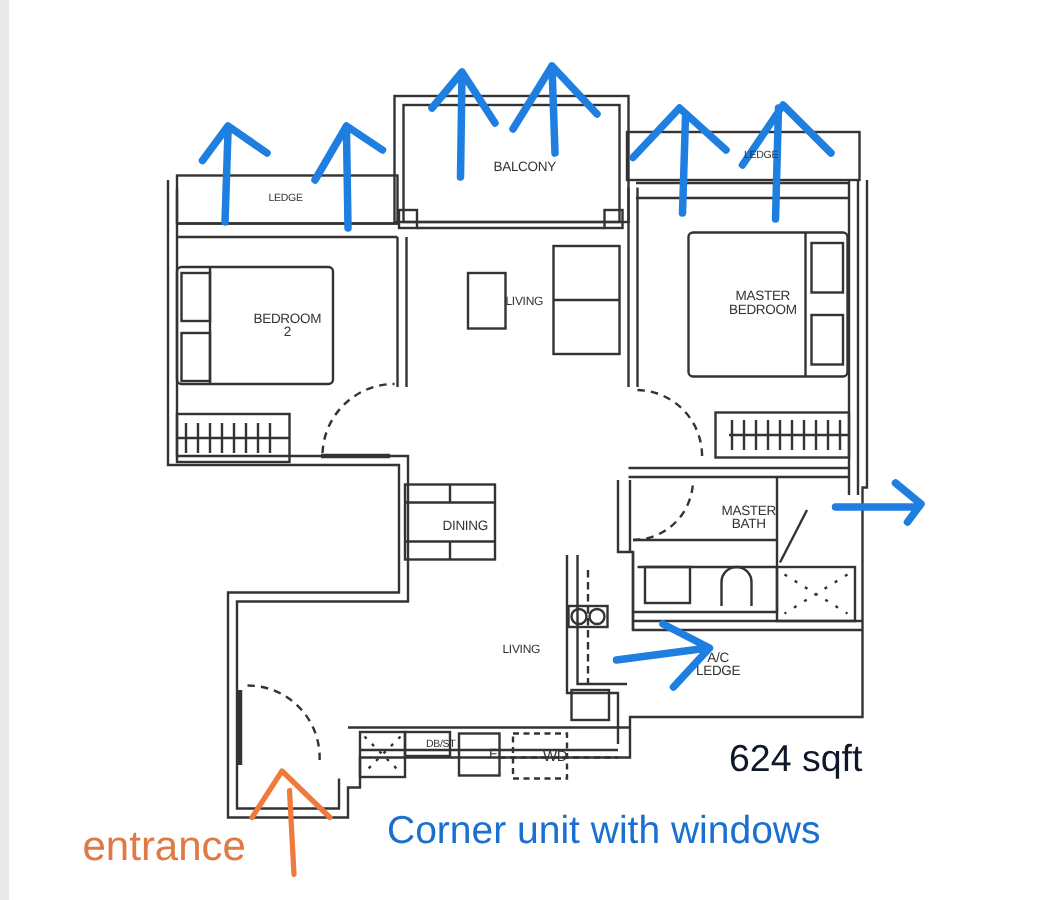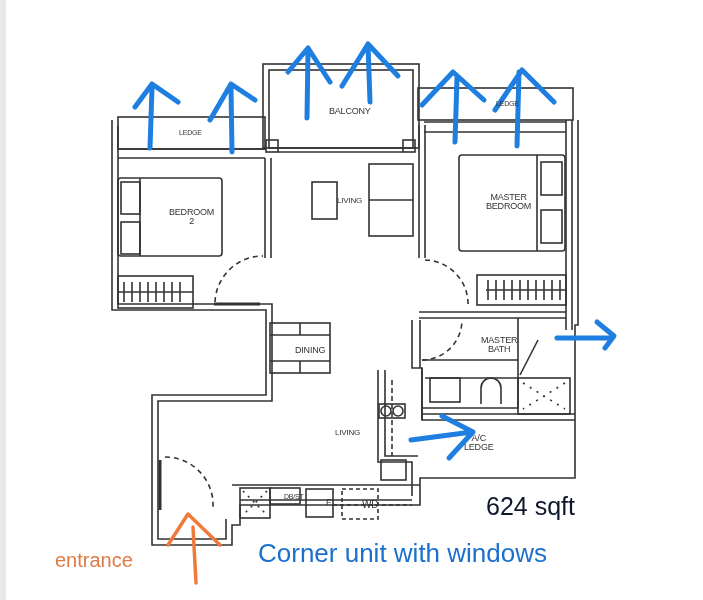--- a/index.html
+++ b/index.html
@@ -121,14 +121,14 @@
 <div class="lbl" style="left:470px;top:336px;font-size:9px;">MASTER
 BATH</div>
 <div class="lbl" style="left:324px;top:429px;font-size:8px;">LIVING</div>
 <div class="lbl" style="left:453px;top:434px;font-size:9px;">A/C
 LEDGE</div>
 <div class="lbl" style="left:273px;top:493px;font-size:7px;">DB/ST</div>
 <div class="lbl" style="left:315px;top:498px;font-size:9px;">F</div>
 <div class="lbl" style="left:351px;top:500px;font-size:10px;">WD</div>
 
 <div class="annot" style="left:486px;top:494px;font-size:25px;color:#0f172a;">624 sqft</div>
-<div class="annot" style="left:55px;top:550px;font-size:20px;color:#e07a45;">entrance</div>
+<div class="annot" style="left:55px;top:550px;font-size:28px;color:#e07a45;">entrance</div>
 <div class="annot" style="left:258px;top:540px;font-size:26px;color:#1a6fcf;">Corner unit with windows</div>
 
 </body></html>

